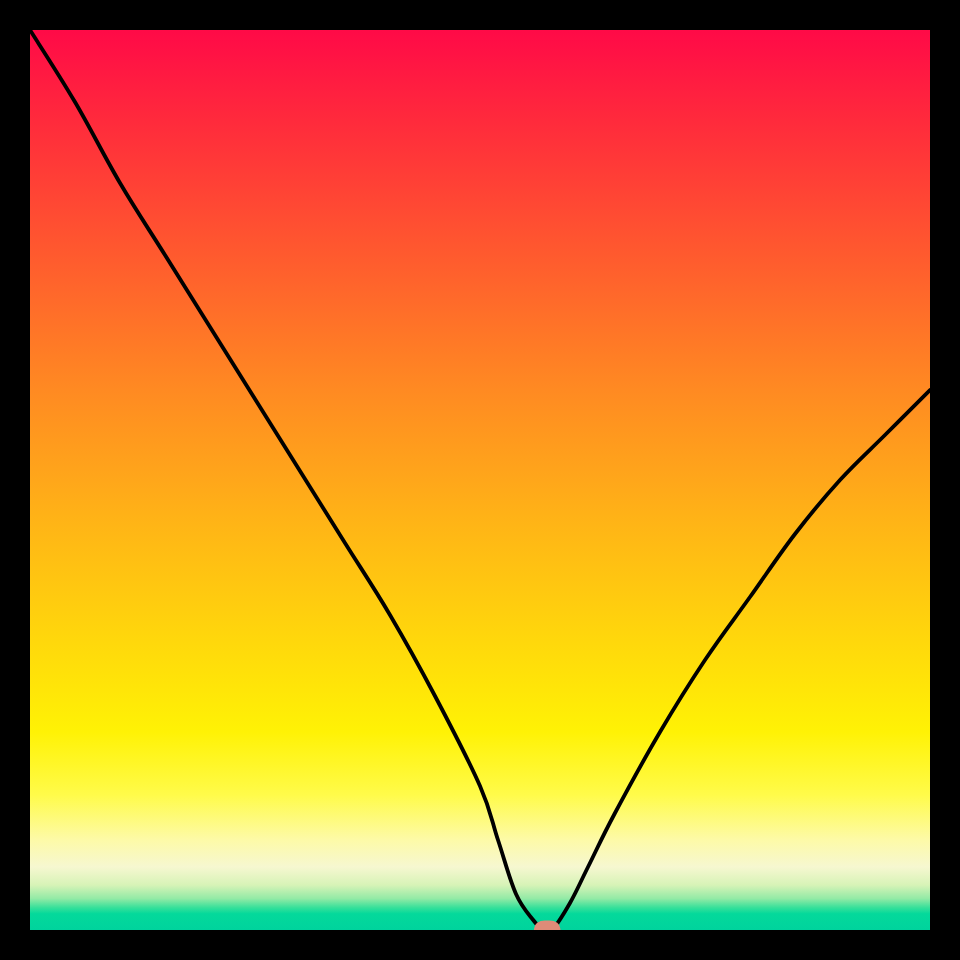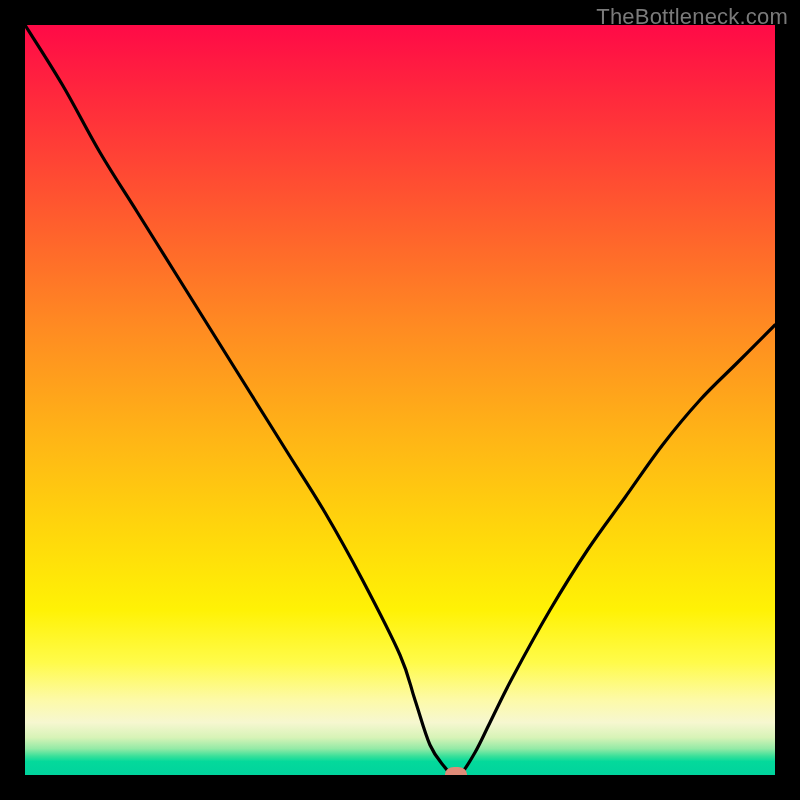--- a/index.html
+++ b/index.html
@@ -69,21 +69,20 @@
     border-radius: 9px / 7px;
     background: #df8b78;
     transform: translate(-50%, -50%);
     z-index: 4;
   }
 </style>
 </head>
 <body>
 
 <div class="frame">
-  <div class="watermark">TheBottleneck.com</div>
 
   <div class="plot-area">
     <div class="gradient-bg"></div>
 
     <svg class="curve" viewBox="0 0 750 750" preserveAspectRatio="none">
       <path id="curve-path" fill="none" stroke="#000" stroke-width="3.2" stroke-linecap="round" stroke-linejoin="round" d="M 0,0 C 6.75,10.799999999999999 24,37.05 37.5,60 C 51,82.95 61.5,104.55 75,127.5 C 88.5,150.45 99,165.9 112.5,187.5 C 126,209.1 136.5,225.89999999999995 150,247.49999999999994 C 163.5,269.09999999999997 174,285.9 187.5,307.5 C 201,329.1 211.5,345.9 225,367.5 C 238.5,389.1 249,405.9 262.5,427.5 C 276,449.1 286.5,464.55 300,487.5 C 313.5,510.45 324,529.35 337.5,555 C 351,580.65 365.55,608.4 375,630 C 384.45,651.6 384.6,658.8 390,675 C 395.4,691.2 399.59999999999997,707.85 405,720 C 410.40000000000003,732.15 415.95000000000005,737.1 420.00000000000006,742.5 C 424.05000000000007,747.9 424.79999999999995,748.65 427.49999999999994,750 C 430.19999999999993,751.35 430.94999999999993,754.05 434.99999999999994,750 C 439.04999999999995,745.95 444.59999999999997,736.95 450,727.5 C 455.40000000000003,718.05 458.25,711 465,697.5 C 471.75,684 476.7,672.75 487.5,652.5 C 498.3,632.25 511.5,607.95 525,585 C 538.5,562.05 549,545.25 562.5,525 C 576,504.75 586.5,491.4 600,472.5 C 613.5,453.6 624,437.55 637.5,420 C 651,402.45 661.5,389.85 675,375 C 688.5,360.15 699,350.99999999999994 712.5,337.49999999999994 C 726,323.99999999999994 743.25,306.75 750,300"></path>
     </svg>
 
     <div class="marker" id="marker" style="left: 431.25px; top: 750px;"></div>
   </div>

